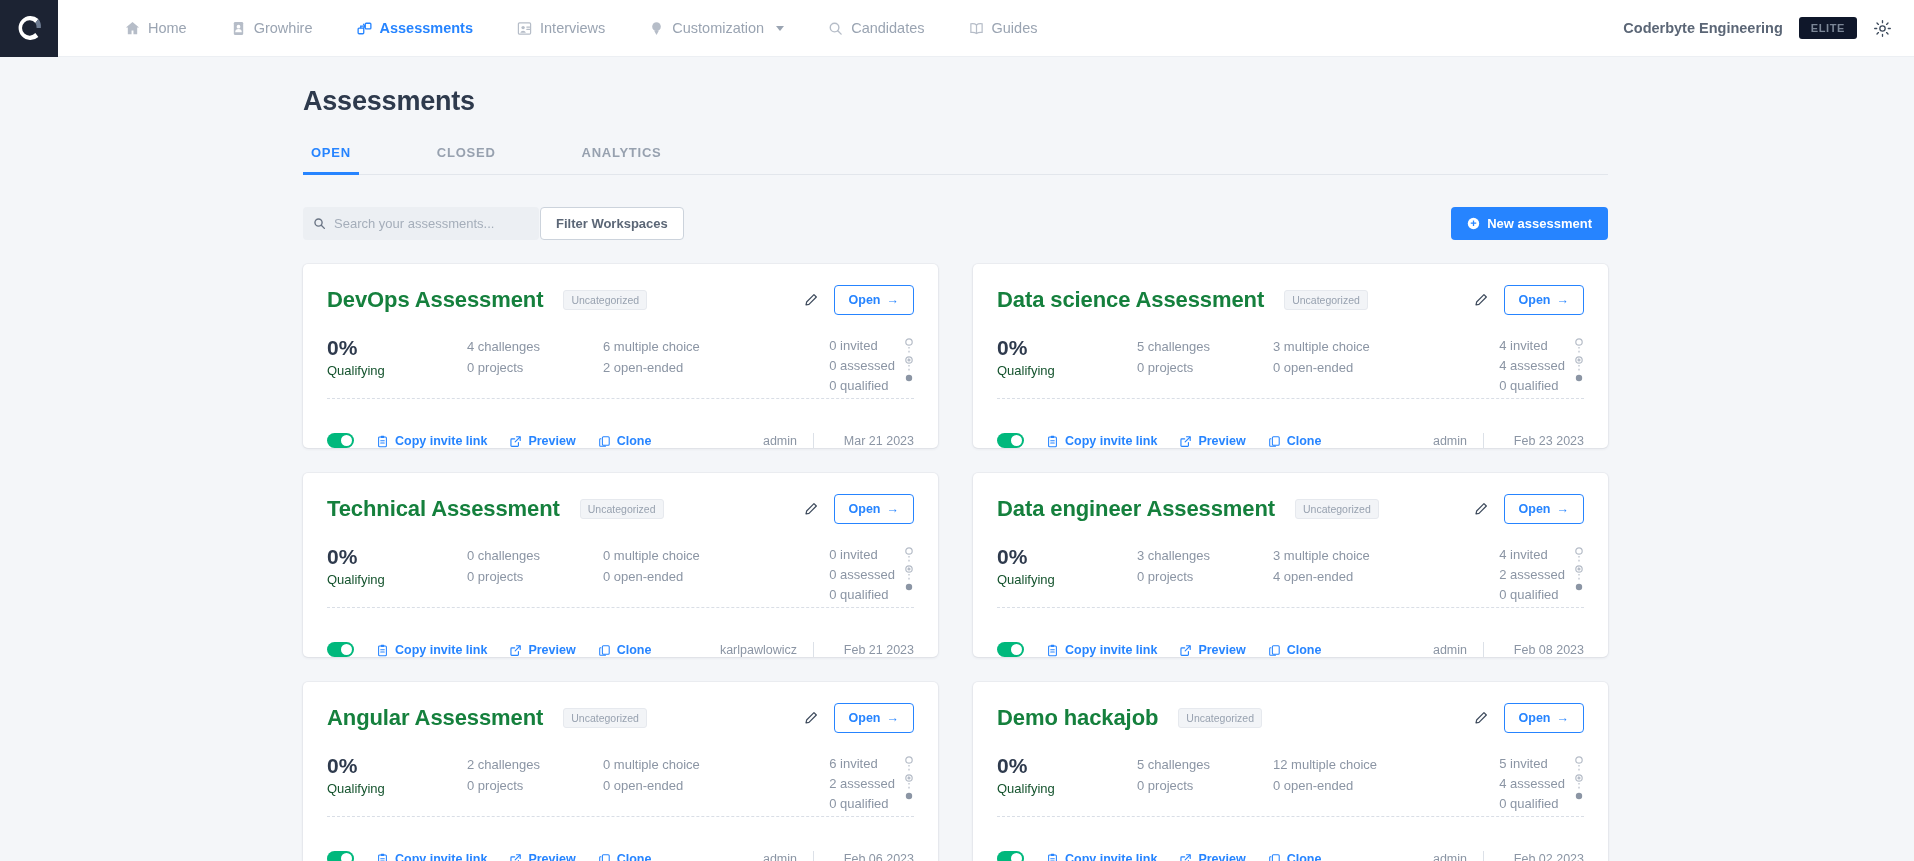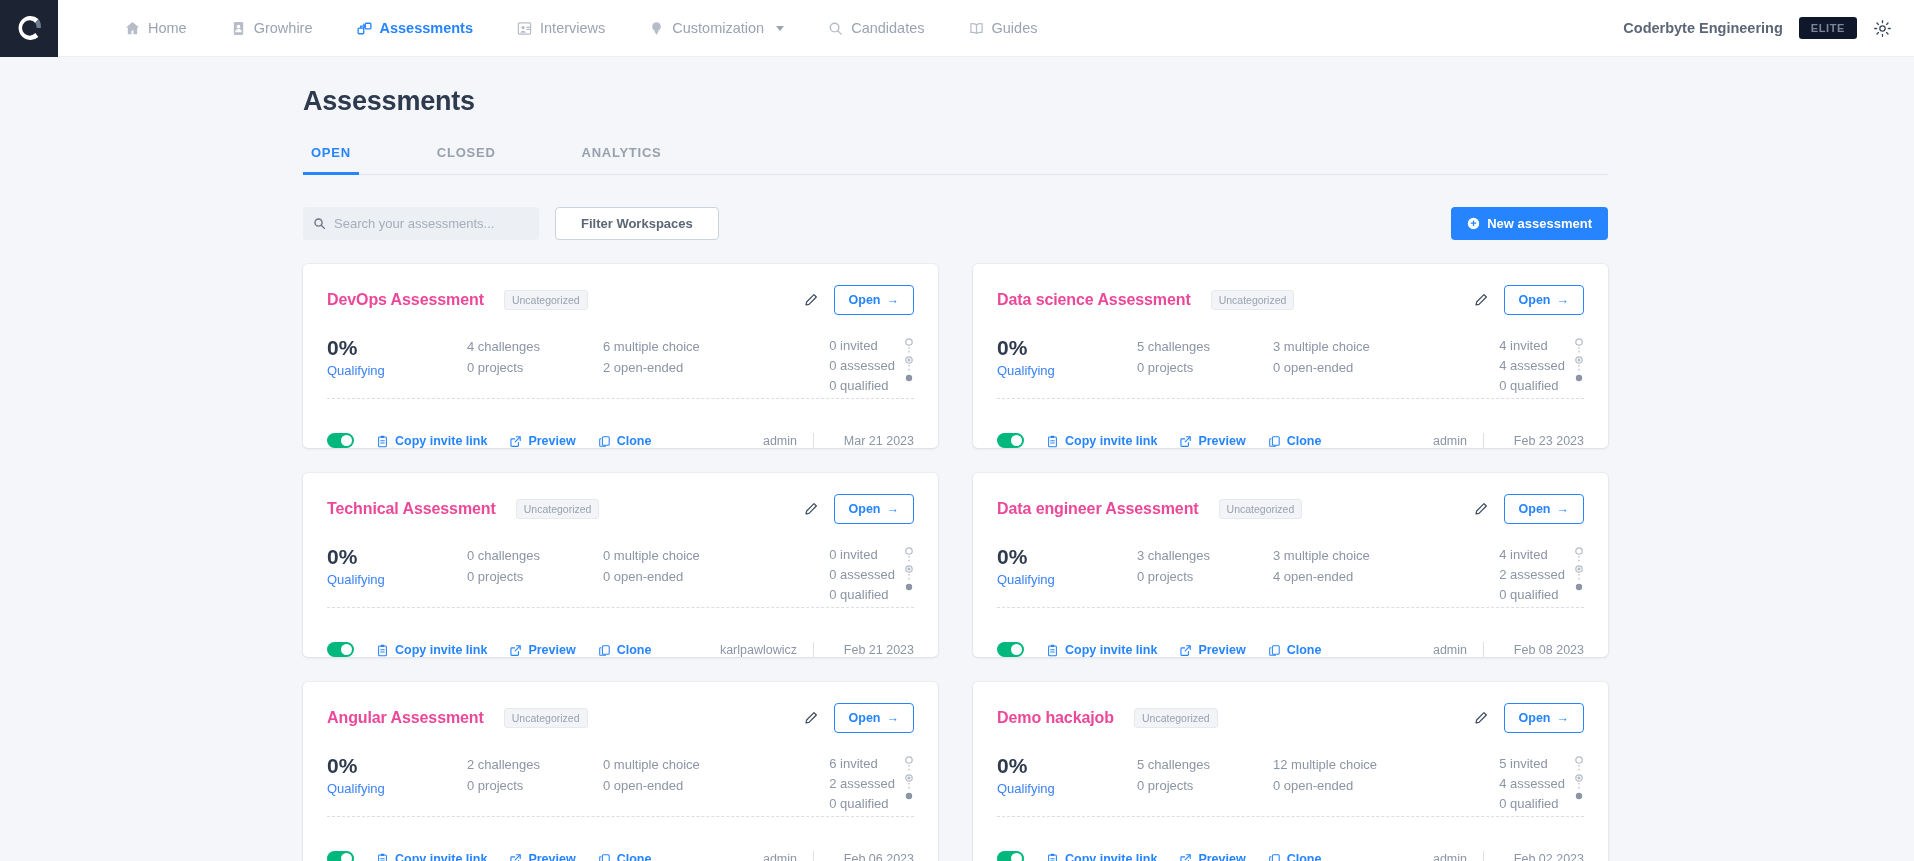--- a/index.html
+++ b/index.html
@@ -106,28 +106,28 @@
     gap: 8px;
   }
   .search-wrap svg { width: 13px; height: 13px; display: block; flex:0 0 13px;}
   .search-input {
     border: 0; outline: 0; background: transparent;
     font-family: "Liberation Sans", sans-serif;
     font-size: 13px; color: #5b6676; width: 100%;
   }
   .search-input::placeholder { color: #a5aeba; }
   .filter-btn {
-    margin-left: 16px;
+    margin-left: 1px;
     height: 33px;
     border: 1px solid #ccd3dc;
     background: #ffffff;
     border-radius: 4px;
     color: #5b6676;
     font-size: 13px; font-weight: bold;
-    padding: 0 25px;
+    padding: 0 15px;
     cursor: pointer;
     font-family: "Liberation Sans", sans-serif;
   }
   .new-btn {
     margin-left: auto;
     height: 33px;
     background: #2684ff;
     border: 0; border-radius: 4px;
     color: #ffffff; font-size: 13px; font-weight: bold;
     display: inline-flex; align-items: center; gap: 7px;
@@ -147,21 +147,21 @@
   .card {
     background: #ffffff;
     border-radius: 5px;
     box-shadow: 0 1px 3px rgba(30,45,70,.09), 0 0 0 1px rgba(30,45,70,.03);
     padding: 21px 24px 0 24px;
     height: 184px;
     display: flex; flex-direction: column;
   }
   .card-head { display: flex; align-items: center; }
   .card-title {
-    font-size: 16px; font-weight: bold; color: #ec4899; letter-spacing:-0.1px;text-align:center;
+    font-size: 22px; font-weight: bold; color: #15803d; letter-spacing:-0.1px;text-align:center;
   }
   .chip {
     margin-left: 20px;
     background: #f2f4f7;
     border: 1px solid #e6e9ee;
     border-radius: 3px;
     color: #98a2b0;
     font-size: 10.5px;
     padding: 3px 7px;
     white-space: nowrap;
@@ -180,21 +180,21 @@
     display: inline-flex; align-items: center; gap: 6px;
     font-family: "Liberation Sans", sans-serif;
   }
 
   .card-body {
     display: flex; align-items: flex-start;
     margin-top: 21px;
   }
   .score-col { width: 140px; }
   .score-pct { font-size: 21px; font-weight: bold; color: #2e3a4d; line-height: 1.15;}
-  .score-label { font-size: 13px; color: #3b82f6; margin-top: 3px; }
+  .score-label { font-size: 13px; color: #14532d; margin-top: 3px; }
 
   .stat-col { font-size: 13px; color: #8b95a4; line-height: 21px; }
   .stat-col.c1 { width: 136px; }
   .stat-col.c2 { width: 180px; }
 
   .funnel {
     margin-left: auto;
     display: flex; align-items: center; gap: 9px;
   }
   .funnel-labels {

